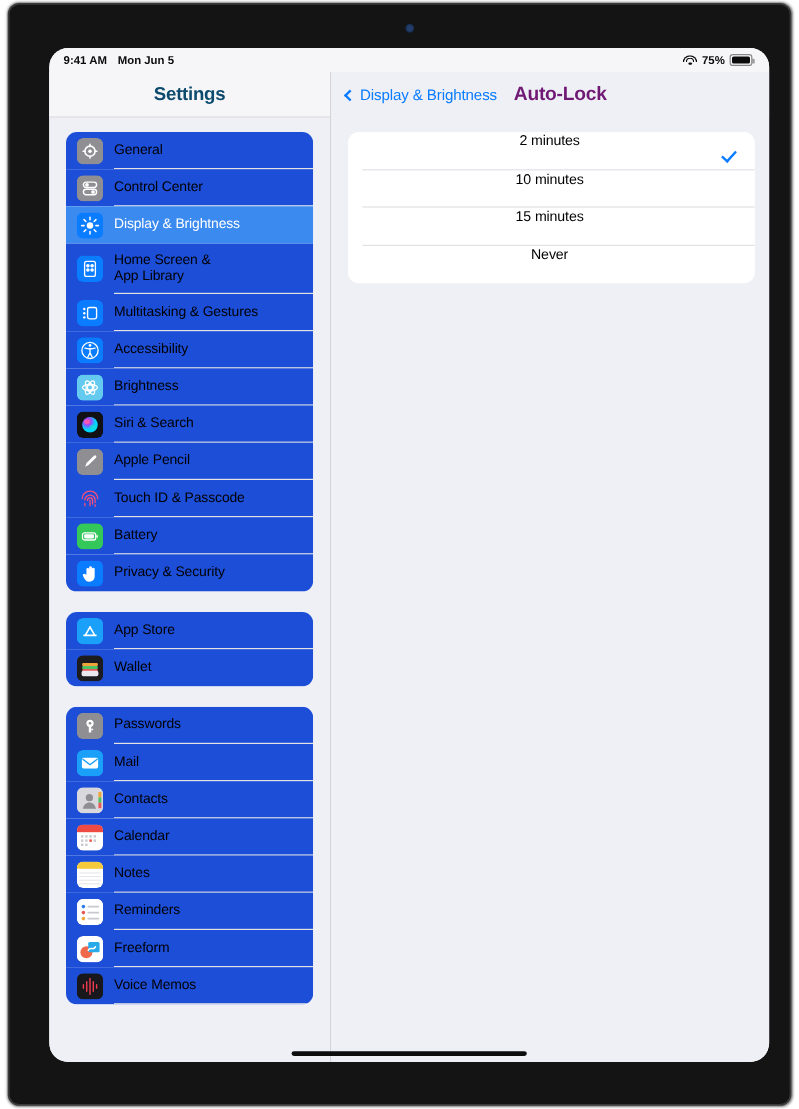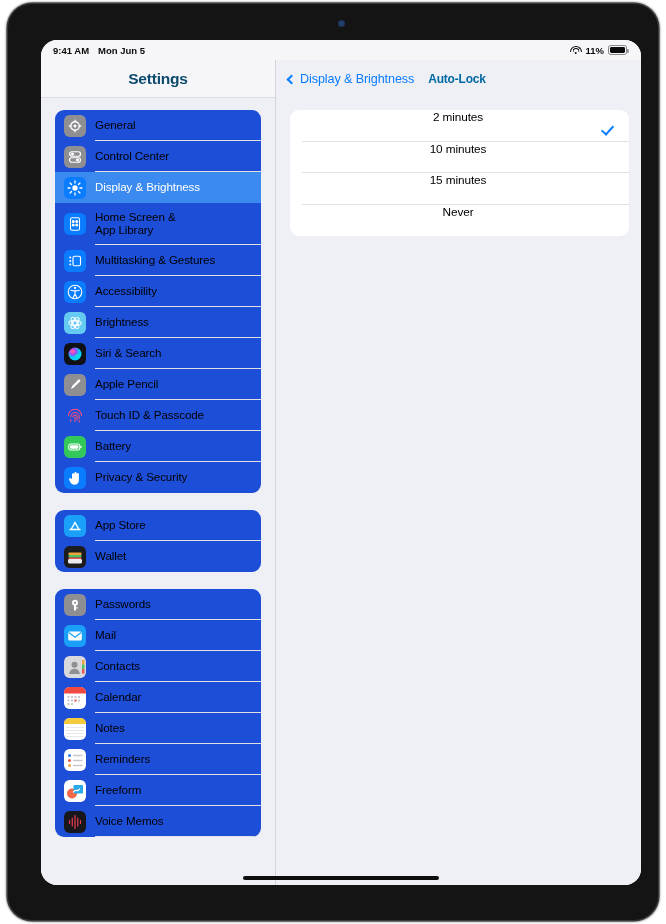--- a/index.html
+++ b/index.html
@@ -9,21 +9,21 @@
     font-family: "Liberation Sans", sans-serif;
     overflow: hidden;
   }
 
   
   #device-frame {
     position: absolute;
     left: 8px; top: 4px;
     width: 650px; height: 916px;
     background: #141414;
-    border-radius: 24px;
+    border-radius: 8px;
     box-shadow: 0 0 0 1.5px #3a3a3a, 0 0 2px 2px rgba(0,0,0,.5);
   }
   #camera-dot {
     position: absolute;
     left: 330px; top: 16px;
     width: 7px; height: 7px;
     border-radius: 50%;
     background: #25406d;
     box-shadow: inset 0 0 2px #0a1b36;
   }
@@ -161,21 +161,21 @@
     color: #0a7cff; font-size: 12.6px; letter-spacing: -.1px;
   }
   .chev-left {
     width: 7px; height: 7px;
     border-left: 2px solid #0a7cff;
     border-bottom: 2px solid #0a7cff;
     transform: rotate(45deg);
     margin-right: 1px;
   }
   #detail-title {
-    font-size: 12px; font-weight: 700; color: #0369a1;
+    font-size: 16px; font-weight: 700; color: #701a75;
     margin-left: 14px; letter-spacing: -.2px;
   }
   #detail-body { flex: 1; padding: 12px 12px 0 14px; min-height: 0; }
   #option-card {
     background: #fff;
     border-radius: 9px;
     overflow: hidden;
   }
   .orow {
     position: relative;
@@ -228,21 +228,21 @@
       <div id="status-left">
         <span>9:41 AM</span>
         <span>Mon Jun 5</span>
       </div>
       <div id="status-right">
         <span class="wifi-icon">
             <i></i>
             <i></i>
             <i></i>
           </span>
-        <span>11%</span>
+        <span>75%</span>
         <span class="battery">
             <i></i>
           </span>
       </div>
     </div>
 
     <div id="split">
 
       <div id="sidebar">
         <div id="sidebar-header">

